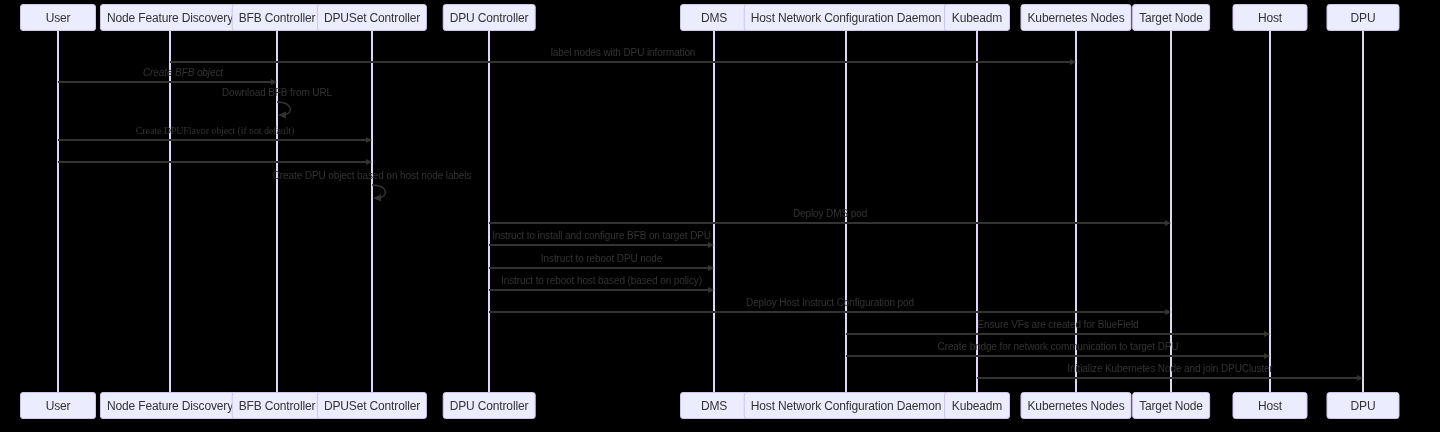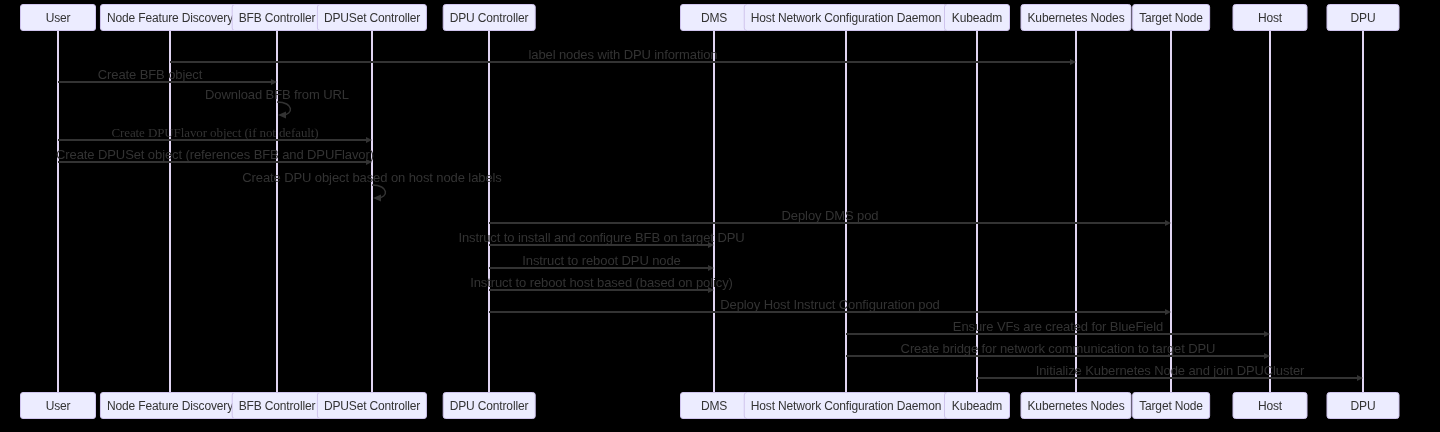--- a/index.html
+++ b/index.html
@@ -42,21 +42,21 @@
     position:absolute;
     width:0;height:0;
     border-left:6px solid var(--arrow,#333);
     border-top:3.5px solid transparent;
     border-bottom:3.5px solid transparent;
     z-index:2;
   }
   .msg-label{
     position:absolute;
     transform:translateX(-50%);
-    font-size:13px;
+    font-size:10px;
     color:var(--msg-text,#333);
     white-space:nowrap;
     z-index:2;
     letter-spacing:-0.1px;
   }
   .self-loop{
     position:absolute;
     z-index:2;
   }
 </style>
@@ -96,32 +96,31 @@
     <div class="lifeline" style="left: 1170.25px; top: 31px; height: 361px;"></div>
     <div class="actor" style="left: 1270px; top: 4px; min-width: 75px;">Host</div>
     <div class="actor" style="left: 1270px; top: 392px; min-width: 75px;">Host</div>
     <div class="lifeline" style="left: 1269.25px; top: 31px; height: 361px;"></div>
     <div class="actor" style="left: 1363px; top: 4px; min-width: 73px;">DPU</div>
     <div class="actor" style="left: 1363px; top: 392px; min-width: 73px;">DPU</div>
     <div class="lifeline" style="left: 1362.25px; top: 31px; height: 361px;"></div>
     <div class="msg-label" style="left: 623px; top: 47px;">label nodes with DPU information</div>
     <div class="msg-line" style="left: 170px; width: 901px; top: 61.25px;"></div>
     <div class="msg-head" style="left: 1070px; top: 58.5px;"></div>
-    <div class="msg-label" style="left: 150px; top: 67px;">Create BFB object</div>
+    <div class="msg-label" style="left: 183px; top: 67px; font-style: italic;">Create BFB object</div>
     <div class="msg-line" style="left: 58px; width: 214px; top: 81.25px;"></div>
     <div class="msg-head" style="left: 271px; top: 78.5px;"></div>
     <div class="msg-label" style="left: 277px; top: 87px;">Download BFB from URL</div>
     <svg class="self-loop" width="28" height="22" style="left: 276px; top: 101px;">
       <path d="M1,1 C18,1 18,14 6,14" fill="none" stroke="#333333" stroke-width="1.5"></path>
       <polygon points="2,14 10,10.5 10,17.5" fill="#333333"></polygon>
     </svg>
     <div class="msg-label" style="left: 215px; top: 125px; font-family: Liberation Serif, serif;">Create DPUFlavor object (if not default)</div>
     <div class="msg-line" style="left: 58px; width: 309px; top: 139.25px;"></div>
     <div class="msg-head" style="left: 366px; top: 136.5px;"></div>
-    <div class="msg-label" style="left: 215px; top: 147px;">Create DPUSet object (references BFB and DPUFlavor)</div>
     <div class="msg-line" style="left: 58px; width: 309px; top: 161.25px;"></div>
     <div class="msg-head" style="left: 366px; top: 158.5px;"></div>
     <div class="msg-label" style="left: 372px; top: 170px;">Create DPU object based on host node labels</div>
     <svg class="self-loop" width="28" height="22" style="left: 371px; top: 184px;">
       <path d="M1,1 C18,1 18,14 6,14" fill="none" stroke="#333333" stroke-width="1.5"></path>
       <polygon points="2,14 10,10.5 10,17.5" fill="#333333"></polygon>
     </svg>
     <div class="msg-label" style="left: 830px; top: 208px;">Deploy DMS pod</div>
     <div class="msg-line" style="left: 489px; width: 677px; top: 222.25px;"></div>
     <div class="msg-head" style="left: 1165px; top: 219.5px;"></div>

